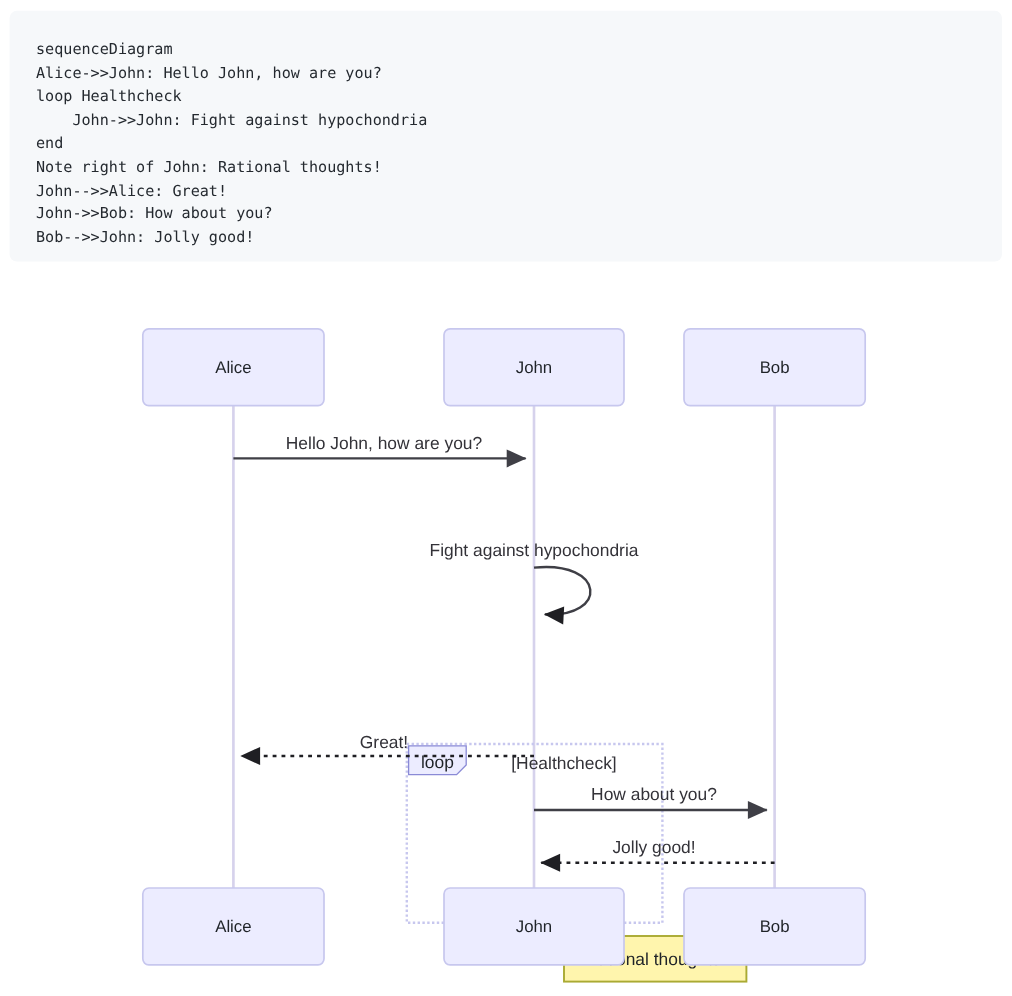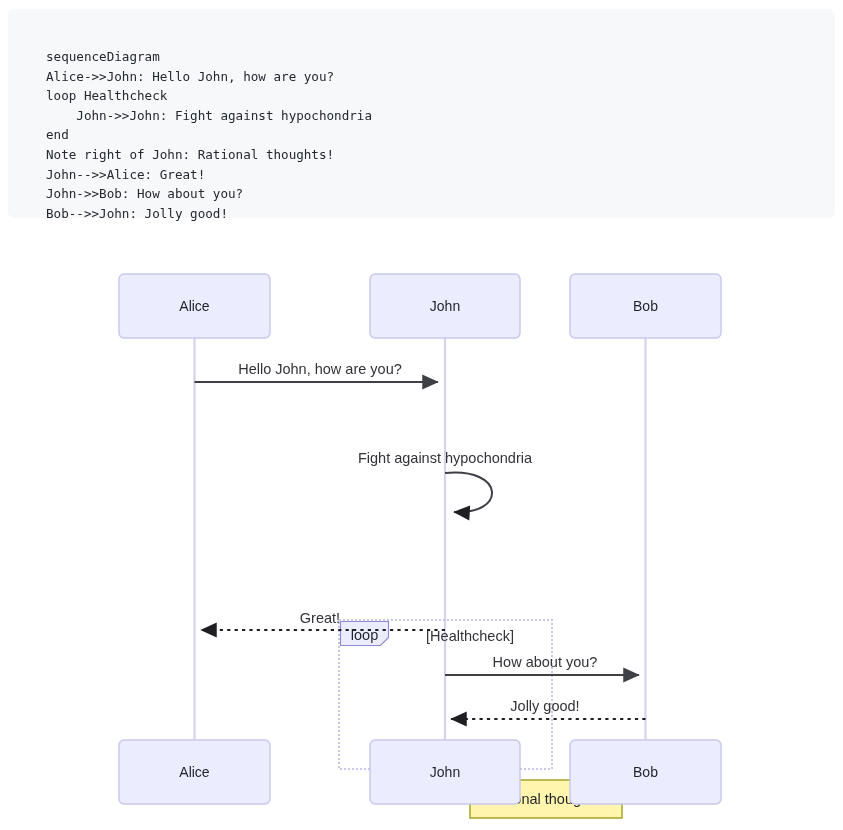--- a/index.html
+++ b/index.html
@@ -22,21 +22,21 @@
     position: absolute;
     left: 8px;
     top: 9px;
     width: 827px;
     height: 209px;
     background: #f6f8fa;
     border-radius: 6px;
     padding: 22px 0 0 22px;
   }
   #code-panel pre {
-    margin: 16px;
+    margin: 0;
     font-family: "DejaVu Sans Mono", "Liberation Mono", monospace;
     font-size: 12.6px;
     line-height: 19.6px;
     color: #24292f;
     white-space: pre;
     letter-spacing: 0px;
   }
 
   
   #toolbar {

